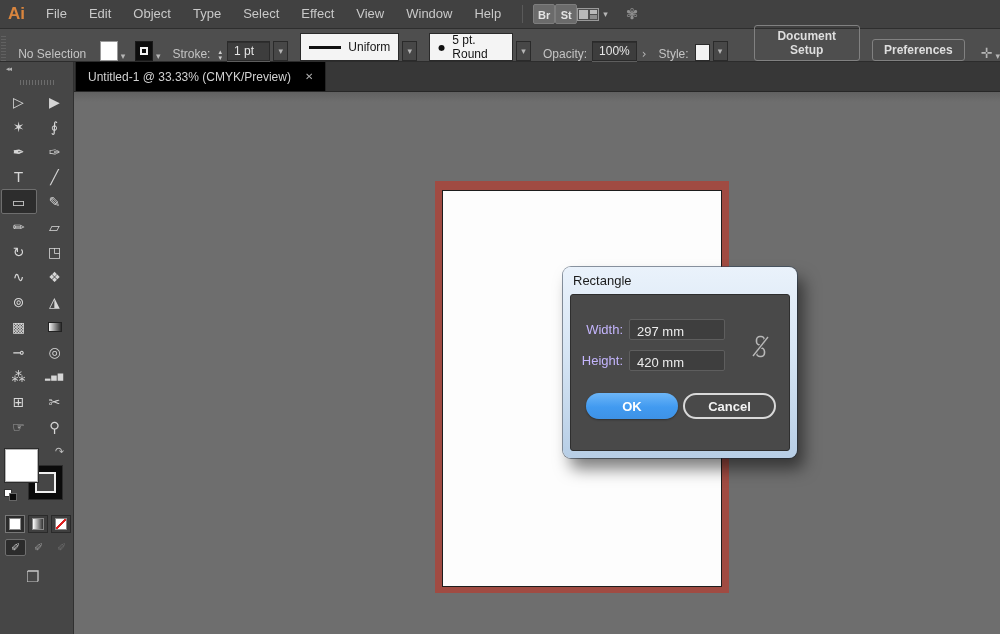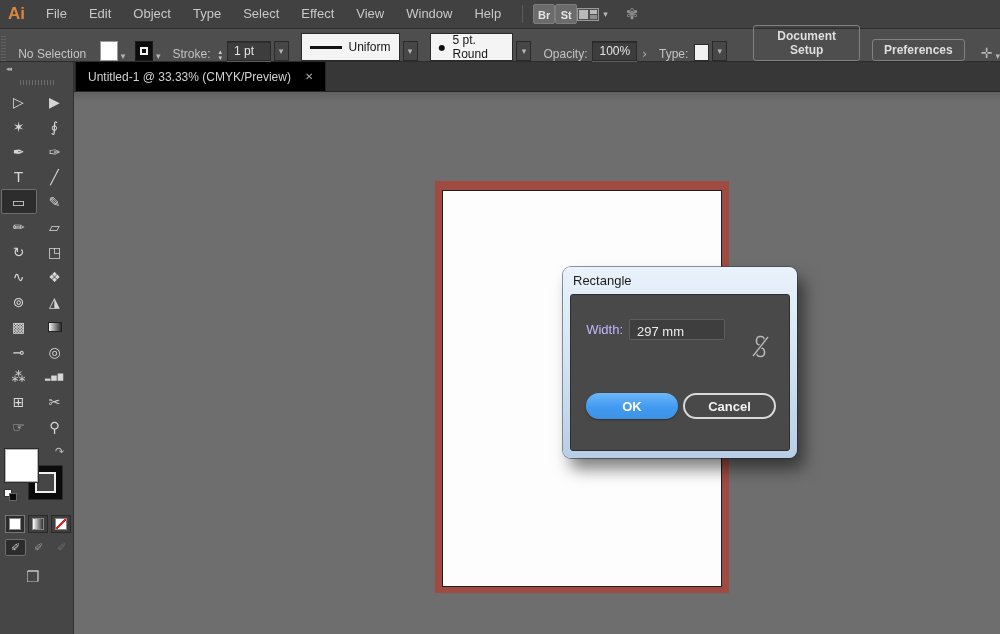--- a/index.html
+++ b/index.html
@@ -204,21 +204,21 @@
     <span>5 pt. Round</span>
   </div>
   <div class="chevbox">
       <span class="chev">▾</span>
     </div>
 
   <span class="cb-label">Opacity:</span>
   <div class="field" style="width:48px">100%</div>
   <span class="chev" style="font-size:12px;margin-left:5px">›</span>
 
-  <span class="cb-label">Type:</span>
+  <span class="cb-label">Style:</span>
   <div class="stylesw"></div>
   <div class="chevbox">
       <span class="chev">▾</span>
     </div>
 
   <button class="cb-btn">Document Setup</button>
   <button class="cb-btn">Preferences</button>
   <span class="cb-extra icon">✛</span>
   <span class="chev cb-chev">▾</span>
 </div>
@@ -357,20 +357,24 @@
   </div>
 </div>
 
 <div class="dialog">
   <div class="dlg-title">Rectangle</div>
   <div class="dlg-body">
     <div class="dlg-row w">
       <span class="dlg-label">Width:</span>
       <input class="dlg-input" value="297 mm" style="">
     </div>
+    <div class="dlg-row h">
+      <span class="dlg-label">Height:</span>
+      <input class="dlg-input" value="420 mm" style="">
+    </div>
     <div class="dlg-link">
       <svg width="17" height="23" viewBox="0 0 17 23">
         <rect x="4.5" y="1.5" width="8" height="8.5" rx="3.5" fill="none" stroke="#b8b8b8" stroke-width="1.6"></rect>
         <rect x="4.5" y="13" width="8" height="8.5" rx="3.5" fill="none" stroke="#b8b8b8" stroke-width="1.6"></rect>
         <line x1="1" y1="21" x2="16" y2="2" stroke="#494949" stroke-width="3.4"></line>
         <line x1="1" y1="21" x2="16" y2="2" stroke="#b8b8b8" stroke-width="1.4"></line>
       </svg>
     </div>
     <div class="dlg-btns">
       <button class="btn-ok">OK</button>

